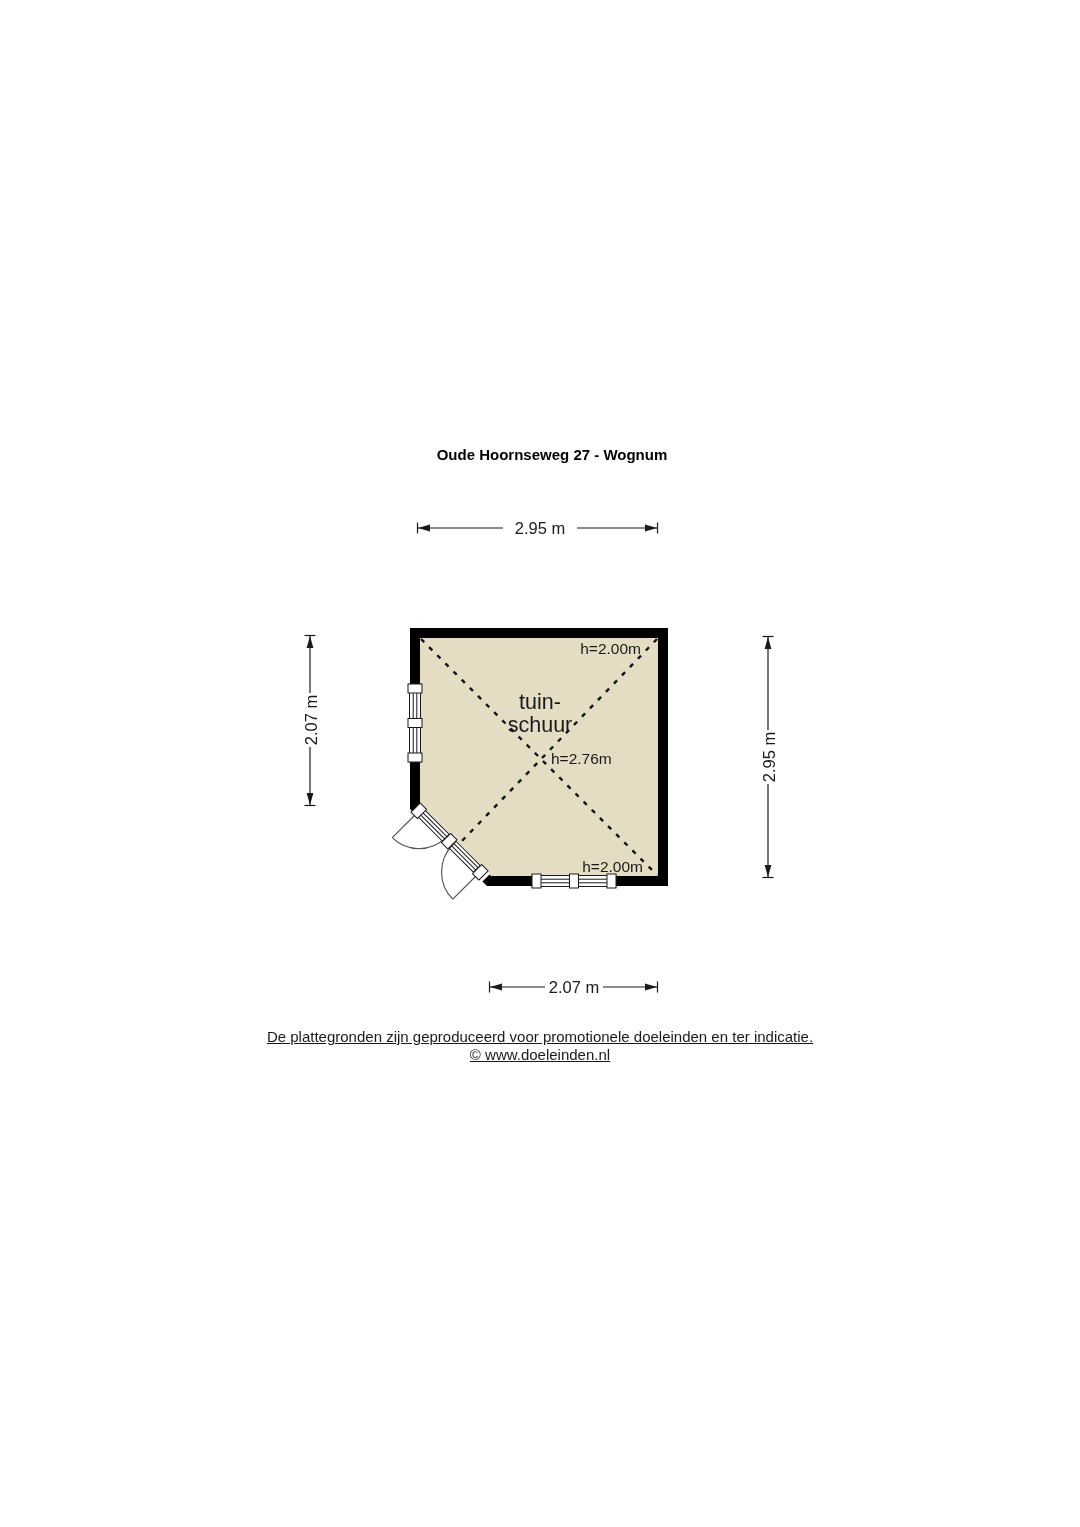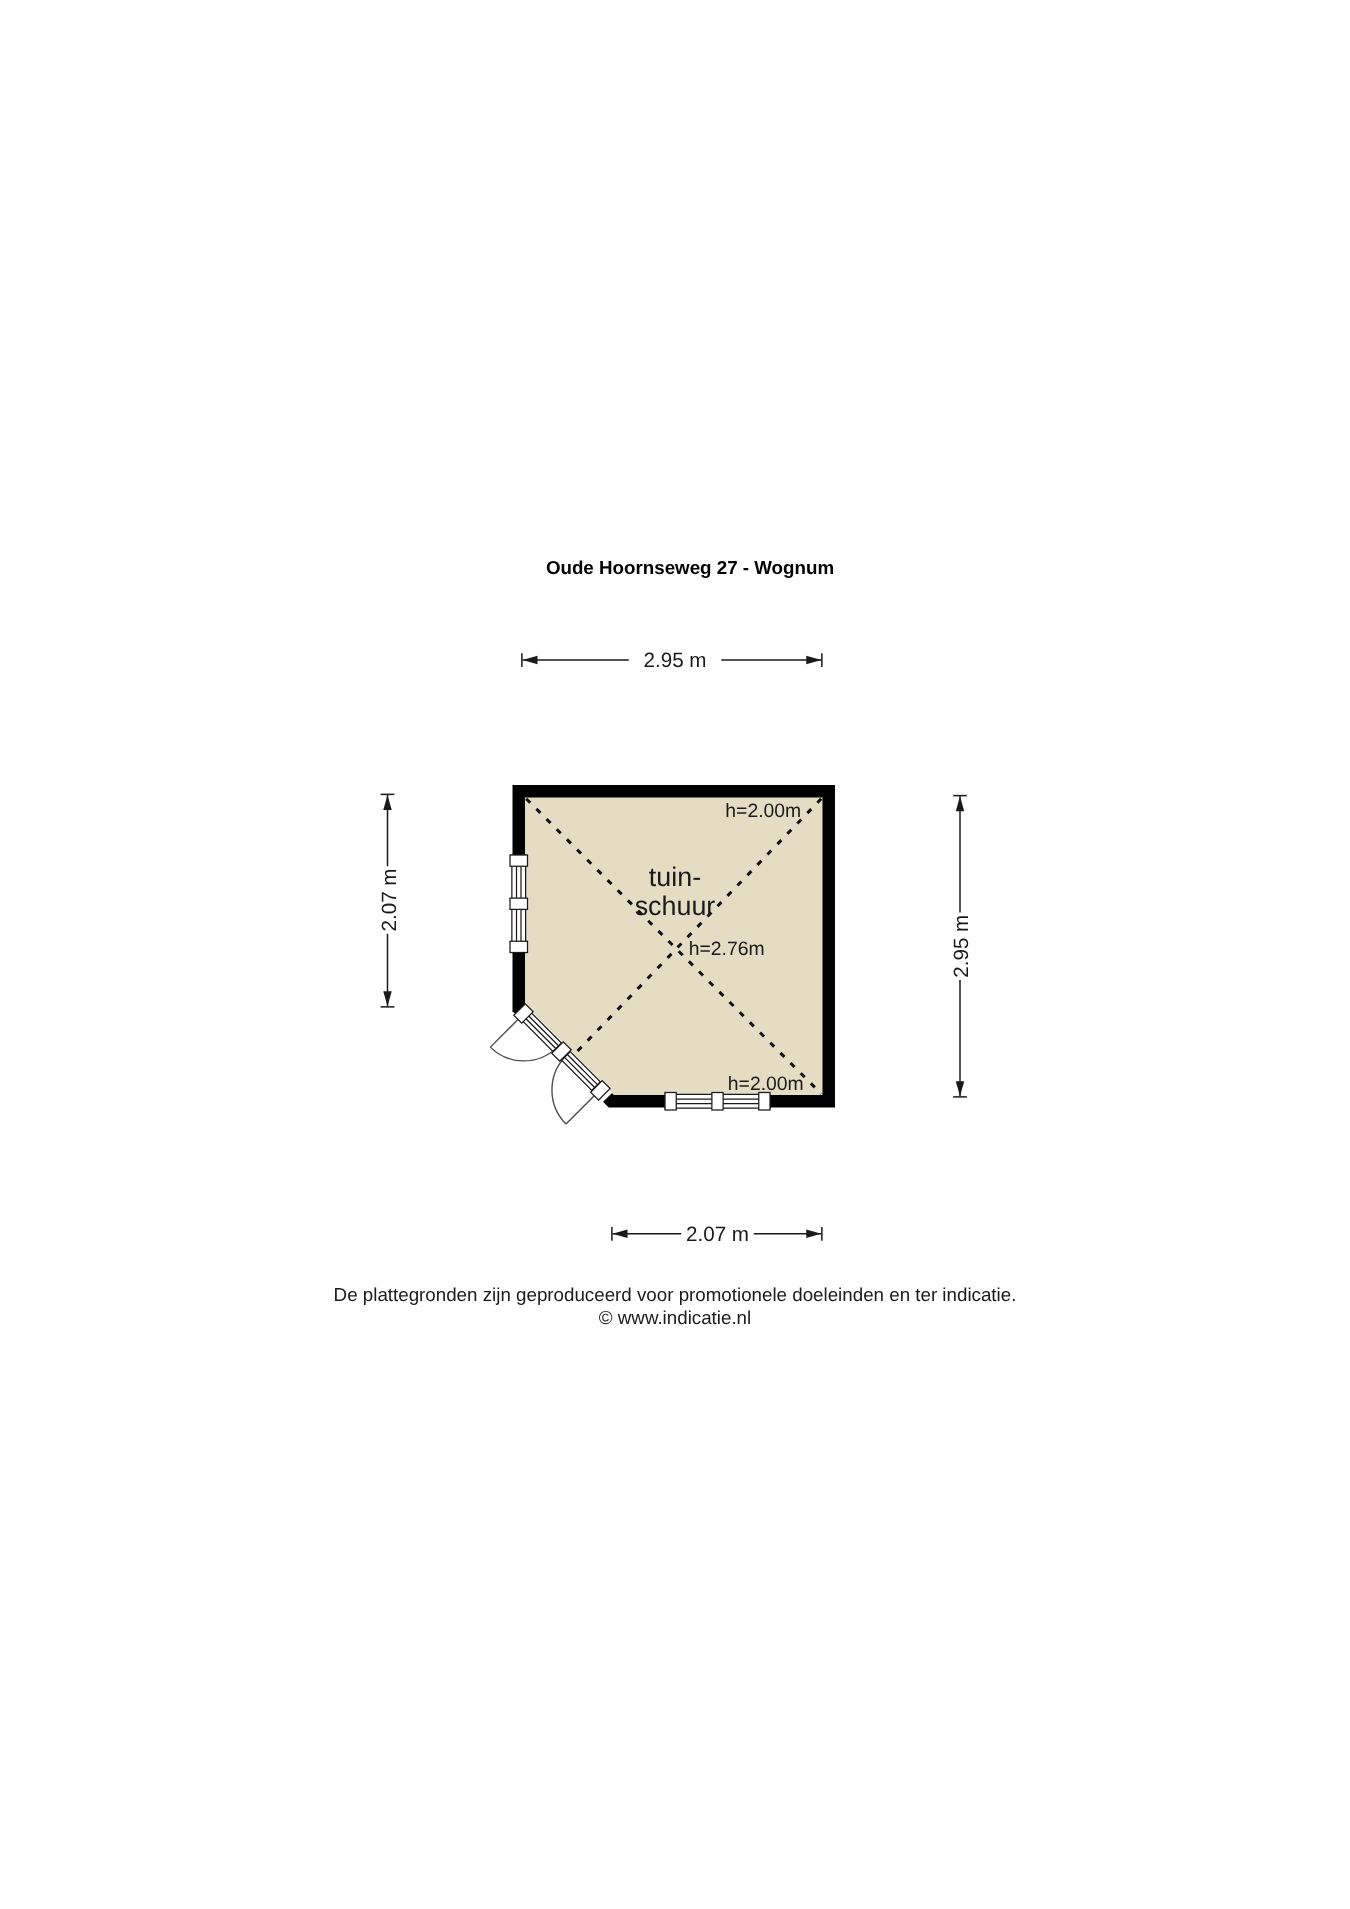--- a/index.html
+++ b/index.html
@@ -20,20 +20,21 @@
     line-height:25.5px;
   }
   .svg-layer{position:absolute;top:0;left:0;}
   .footer{
     position:absolute;
     top:1028px;left:0;width:1080px;
     text-align:center;
     color:#1a1a1a;
     font-size:15px;
     line-height:18px;
+    text-decoration:underline;
   }
   svg text{
     font-family:"Liberation Sans","DejaVu Sans",sans-serif;
     fill:#1a1a1a;
   }
   .dim-line{stroke:#1a1a1a;stroke-width:1.2;}
   .dim-arrow{fill:#1a1a1a;}
   .dim-text{font-size:16.5px;}
   .plan-label{font-size:15.5px;}
   .room-name{font-size:21.5px;}
@@ -153,16 +154,16 @@
       <text class="plan-label" x="641" y="653.5" text-anchor="end">h=2.00m</text>
       <text class="room-name" x="540" y="709" text-anchor="middle">tuin-</text>
       <text class="room-name" x="540" y="732" text-anchor="middle">schuur</text>
       <text class="plan-label" x="551" y="764" text-anchor="start">h=2.76m</text>
       <text class="plan-label" x="643" y="872" text-anchor="end">h=2.00m</text>
     </g>
   </svg>
 
   <div class="footer">
     <div>De plattegronden zijn geproduceerd voor promotionele doeleinden en ter indicatie.</div>
-    <div>© www.indicatie.nl</div>
+    <div>© www.doeleinden.nl</div>
   </div>
 
 </div>
 
 </body></html>

